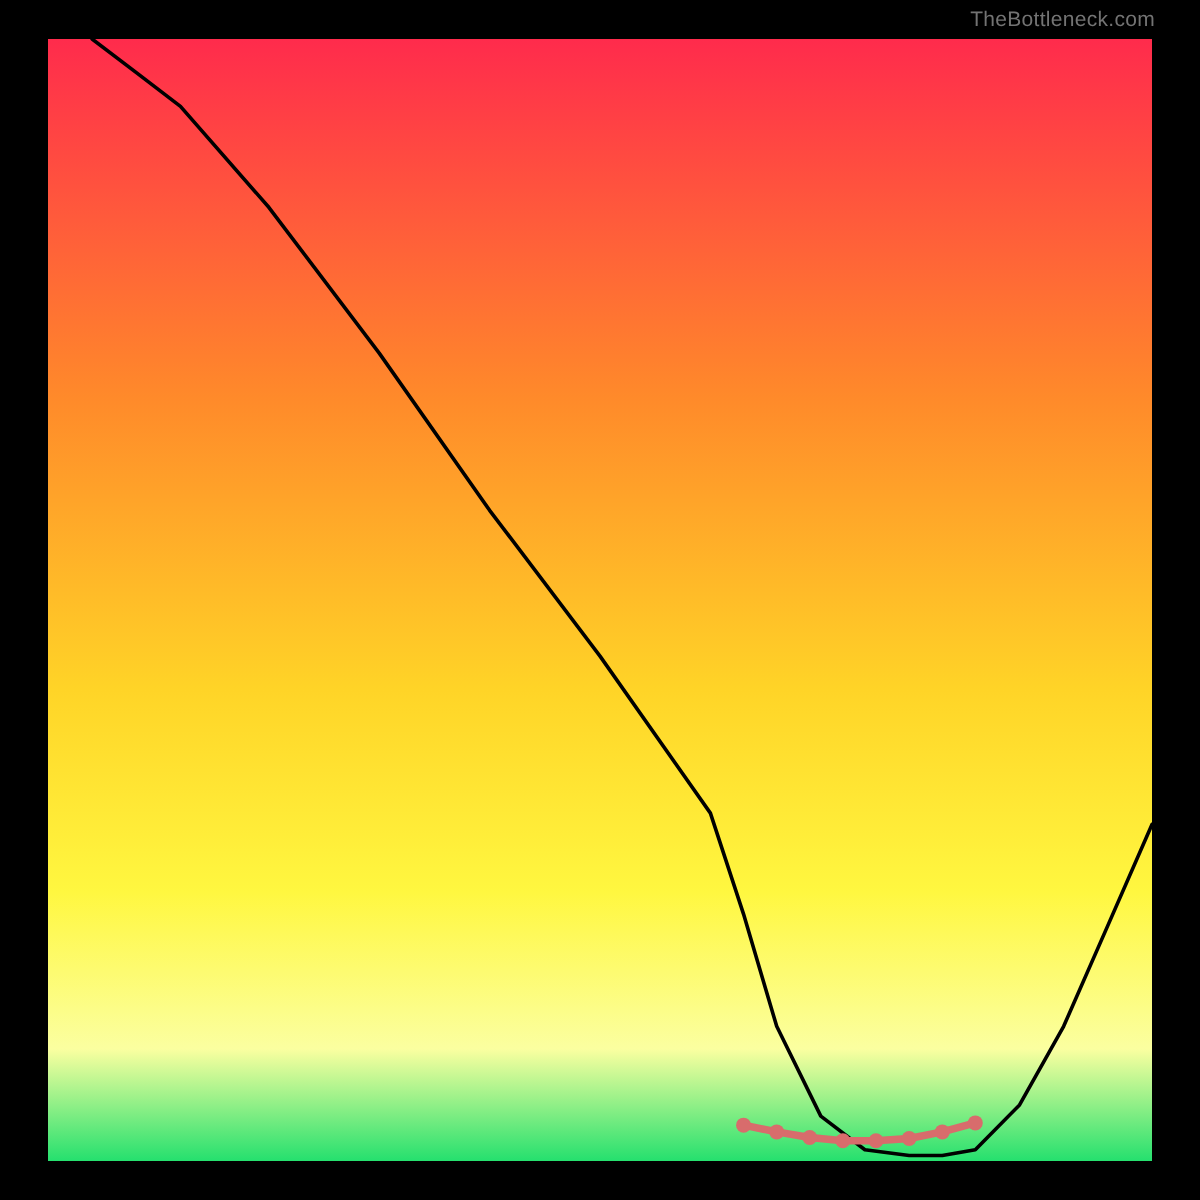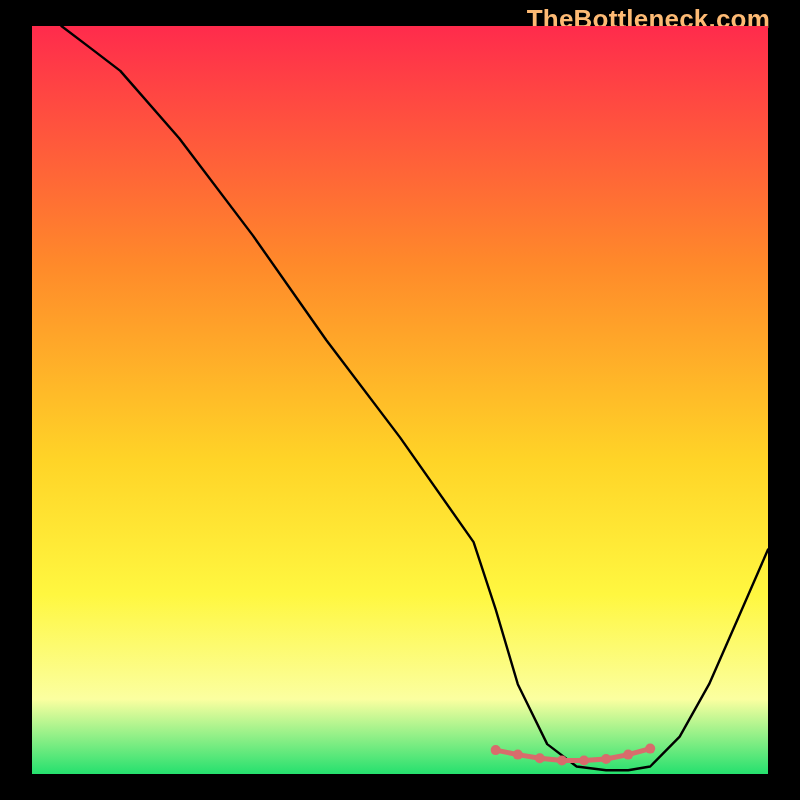--- a/index.html
+++ b/index.html
@@ -23,23 +23,23 @@
     position: absolute;
     left: 0;
     top: 0;
     width: 736px;
     height: 748px;
   }
   .watermark {
     position: absolute;
     top: 4px;
     right: 30px;
-    color: #fdba74;
-    font-size: 26px;
-    font-weight: 700;
+    color: #737373;
+    font-size: 14px;
+    font-weight: 400;
     letter-spacing: 0.2px;
   }
 </style>
 </head>
 <body>
 
 <div class="watermark">TheBottleneck.com</div>
 
 <div class="frame">
   <svg class="gradient" viewBox="0 0 736 748" preserveAspectRatio="none">

